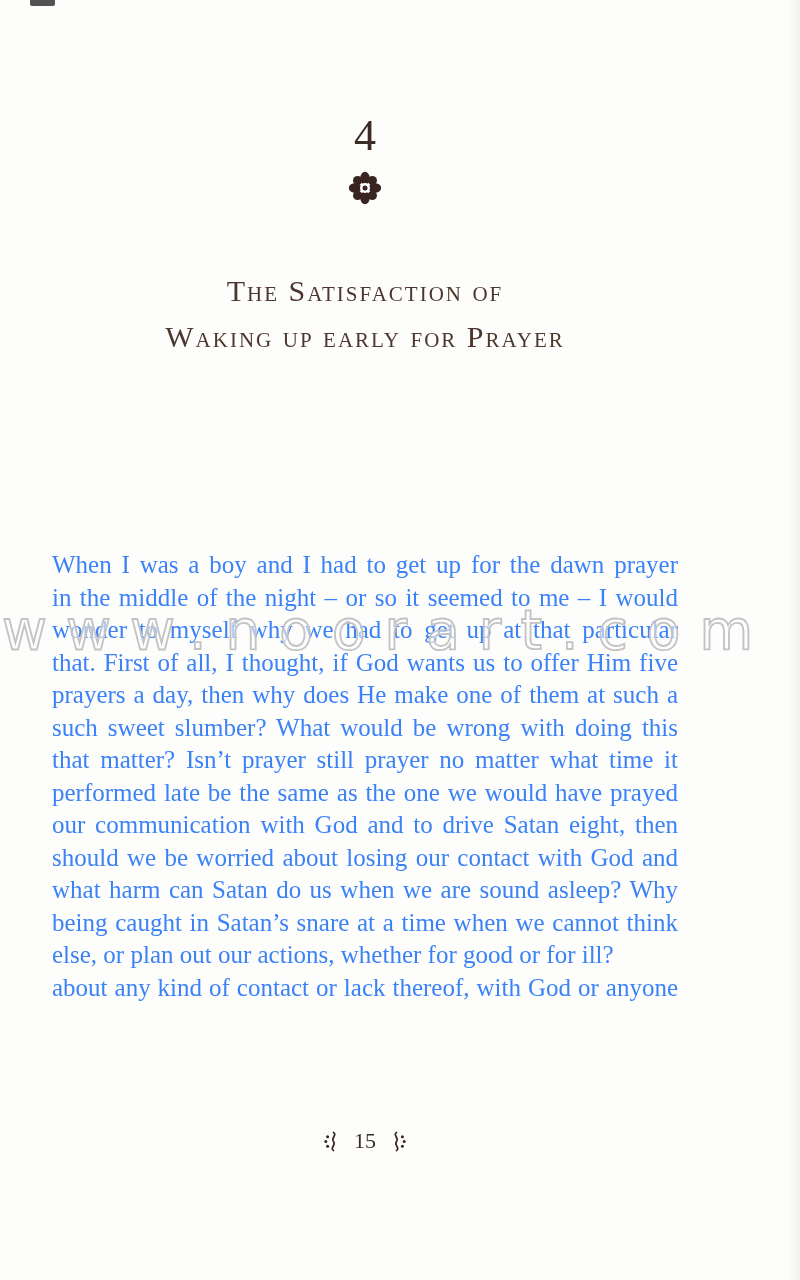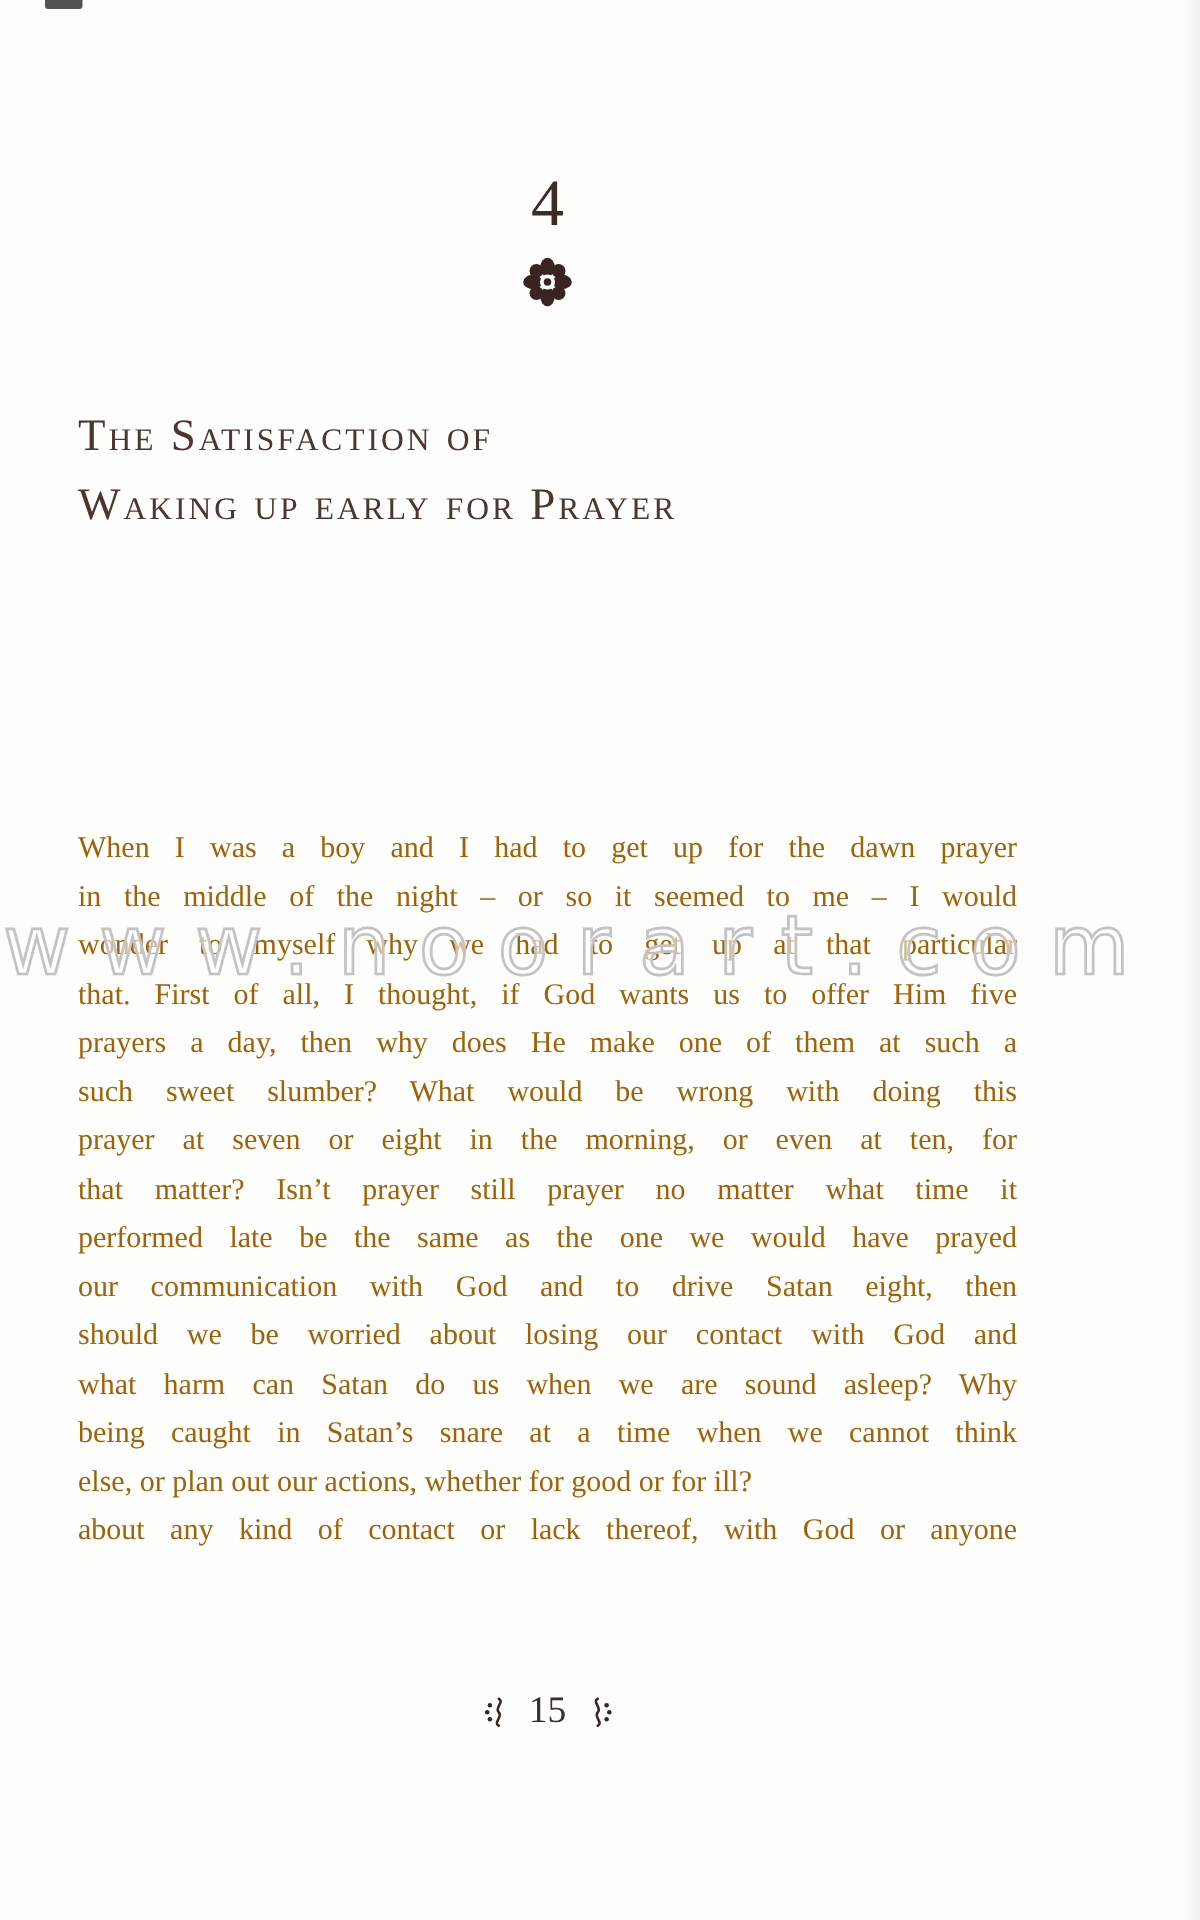--- a/index.html
+++ b/index.html
@@ -41,38 +41,39 @@
   .rosette {
     position: absolute;
     top: 170px; left: 347px;
     width: 36px; height: 36px;
   }
 
   .chapter-title {
     position: absolute;
     top: 268px; left: 52px; width: 626px;
     margin: 0;
+    text-align: center;
     font-weight: normal;
     font-variant: small-caps;
     font-size: 30px;
     line-height: 46px;
     letter-spacing: 2px;
     color: #4c362e;
   }
   .title-line { display: block; }
 
   .body-text {
     position: absolute;
     top: 549px; left: 52px; width: 626px;
     z-index: 1;
   }
   .body-line {
-    font-size: 20px;
+    font-size: 25px;
     line-height: 32.5px;
-    color: #a16207;
+    color: #3b82f6;
     text-align: justify;
     text-align-last: justify;
   }
   .body-line.last { text-align-last: left; }
 
   .watermark {
     position: absolute;
     top: 598px; left: 2px;
     width: 812px;
     font-family: "DejaVu Sans", sans-serif;
@@ -86,21 +87,21 @@
   }
 
   .footer {
     position: absolute;
     top: 1126px; left: 52px; width: 626px;
     text-align: center;
     z-index: 1;
   }
   .page-num {
     display: inline-block;
-    font-size: 25px;
+    font-size: 22px;
     line-height: 30px;
     color: #3d2b26;
     margin: 0 11px;
     vertical-align: middle;
   }
   .orn { display: inline-block; vertical-align: middle; }
   .orn svg { display: block; }
 </style>
 </head>
 <body>
@@ -134,21 +135,20 @@
     <span class="title-line">Waking up early for Prayer</span>
   </h1>
 
   <div class="body-text" id="body-text">
       <div class="body-line">When I was a boy and I had to get up for the dawn prayer</div>
       <div class="body-line">in the middle of the night – or so it seemed to me – I would</div>
       <div class="body-line">wonder to myself why we had to get up at that particular</div>
       <div class="body-line">that. First of all, I thought, if God wants us to offer Him five</div>
       <div class="body-line">prayers a day, then why does He make one of them at such a</div>
       <div class="body-line">such sweet slumber? What would be wrong with doing this</div>
-      <div class="body-line">prayer at seven or eight in the morning, or even at ten, for</div>
       <div class="body-line">that matter? Isn’t prayer still prayer no matter what time it</div>
       <div class="body-line">performed late be the same as the one we would have prayed</div>
       <div class="body-line">our communication with God and to drive Satan eight, then</div>
       <div class="body-line">should we be worried about losing our contact with God and</div>
       <div class="body-line">what harm can Satan do us when we are sound asleep? Why</div>
       <div class="body-line">being caught in Satan’s snare at a time when we cannot think</div>
       <div class="body-line last">else, or plan out our actions, whether for good or for ill?</div>
       <div class="body-line">about any kind of contact or lack thereof, with God or anyone</div>
     </div>
 

